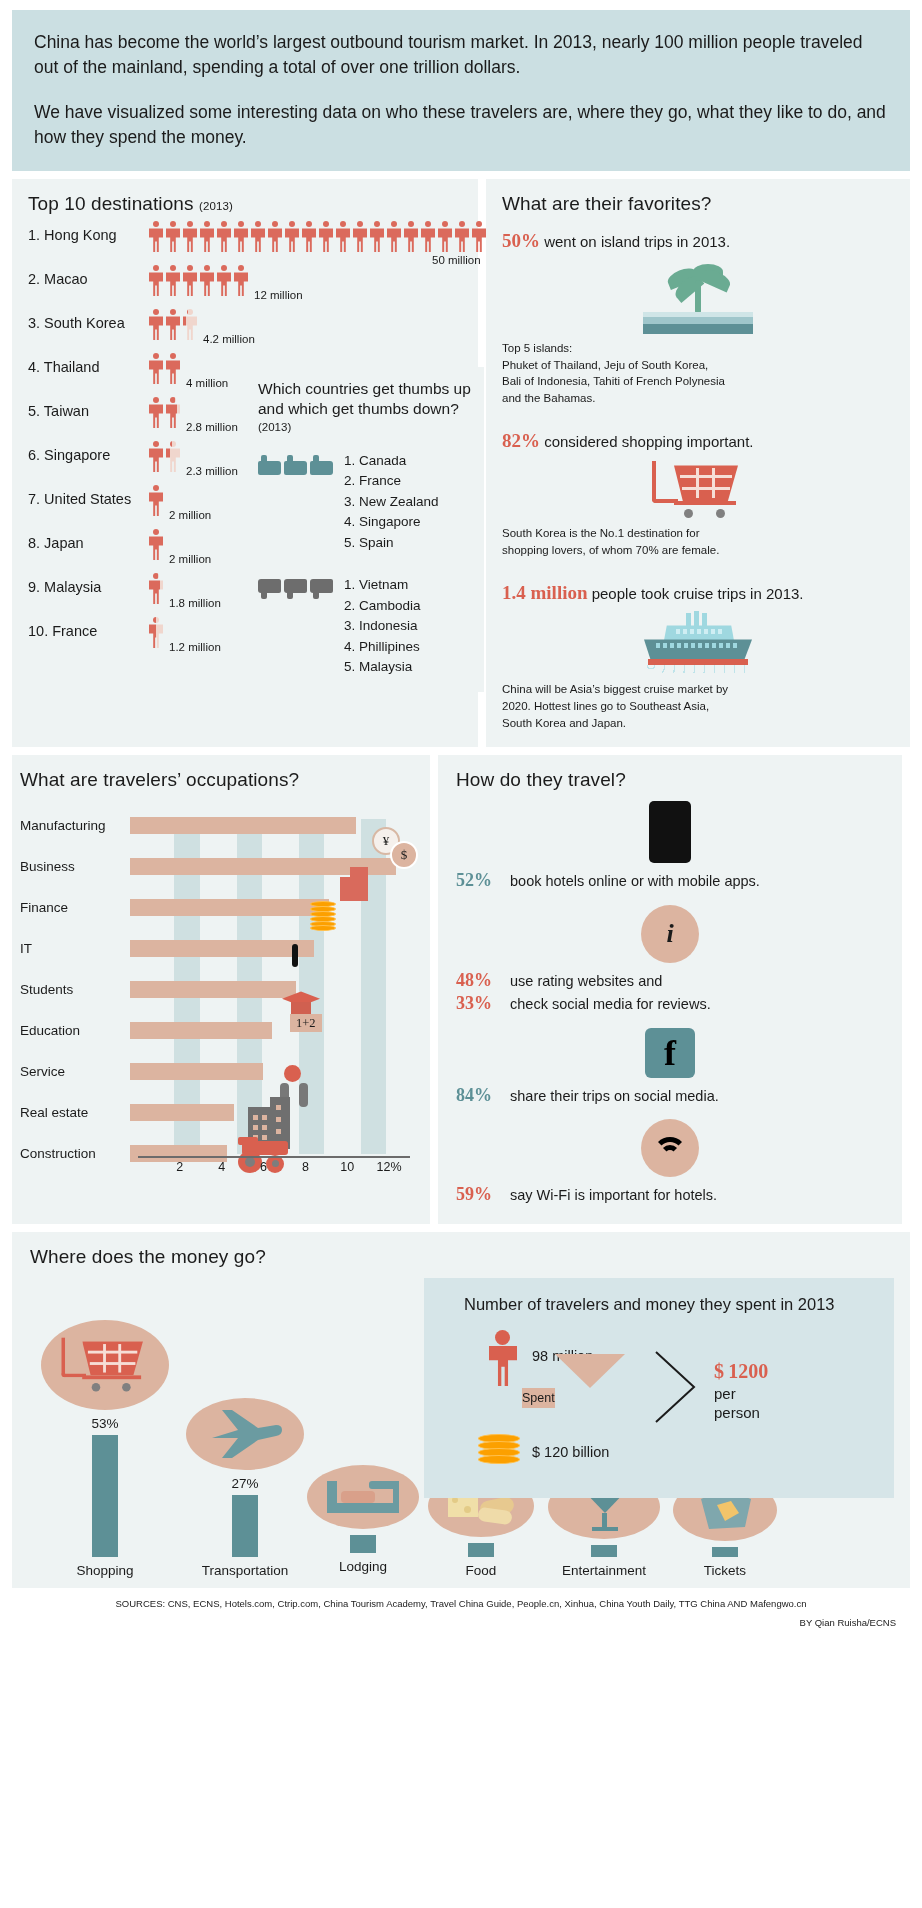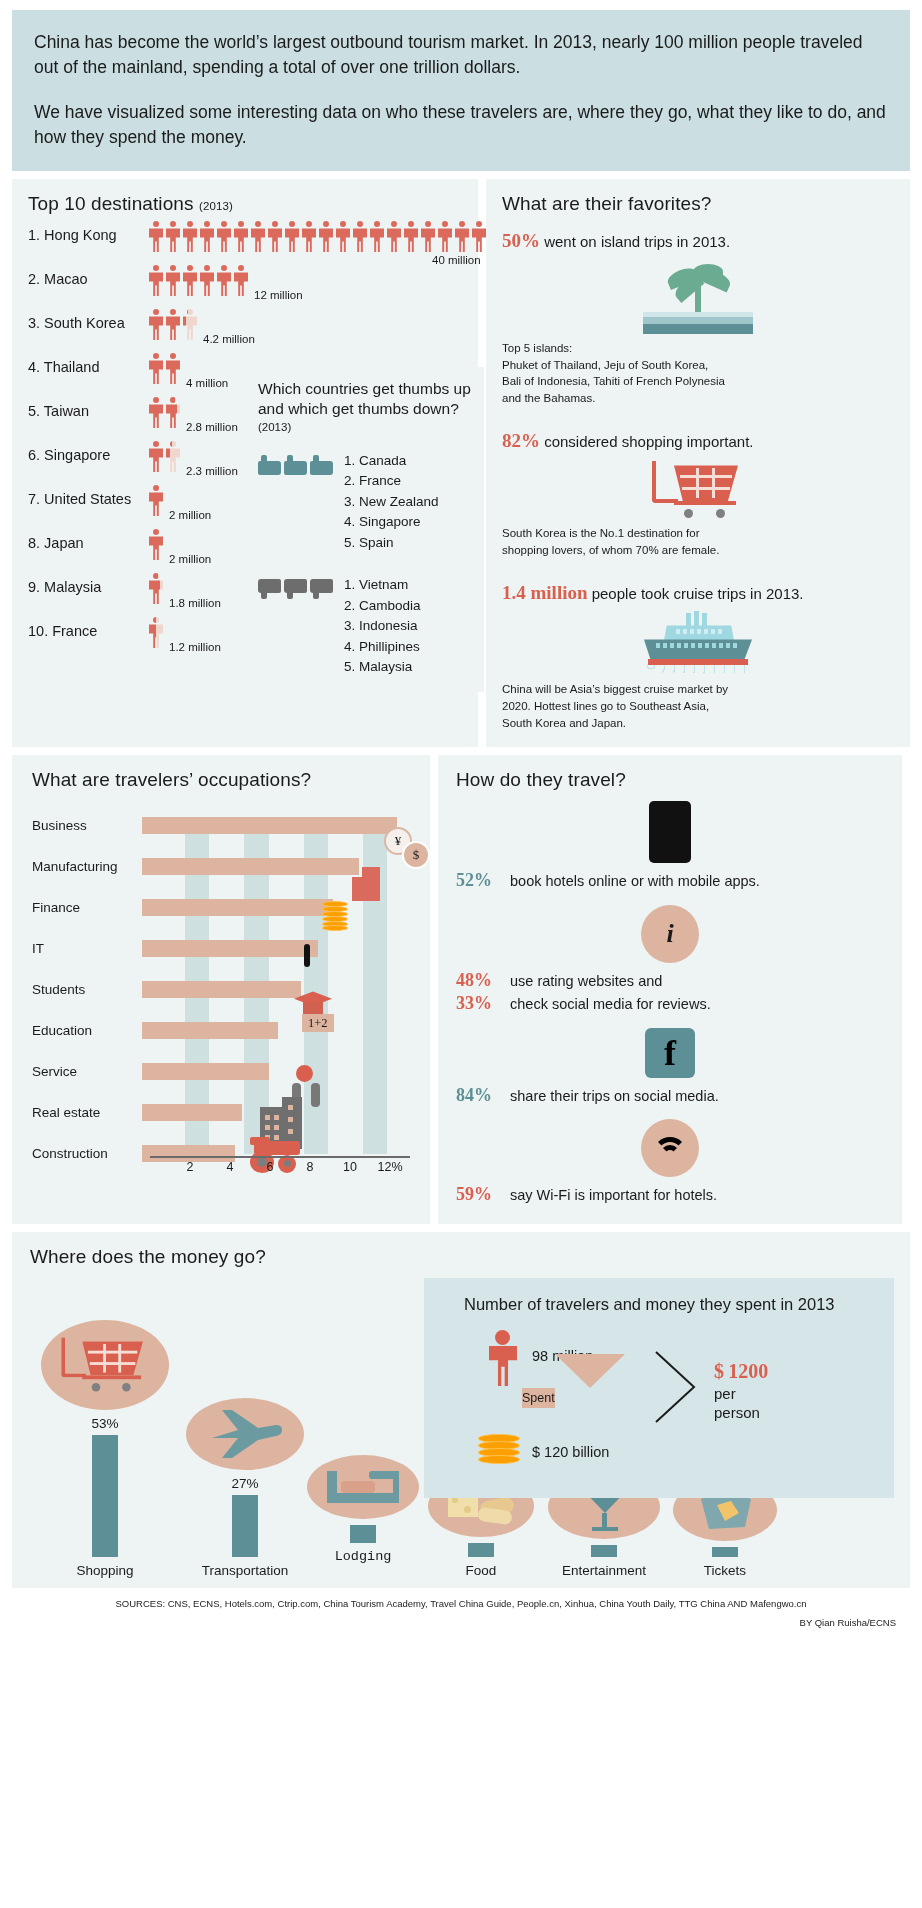--- a/index.html
+++ b/index.html
@@ -104,21 +104,21 @@
   .ship .red { position: absolute; left: 10px; top: 48px; width: 100px; height: 6px; background: #d9604f; }
   .ship .deck { position: absolute; left: 26px; top: 14px; width: 70px; height: 15px; background: #9fd8e0; clip-path: polygon(4% 0, 96% 0, 100% 100%, 0 100%); }
   .ship .st { position: absolute; top: 2px; width: 5px; height: 13px; background: #9fd8e0; }
   .ship .dots { position: absolute; display: flex; gap: 3px; }
   .ship .dot { width: 4px; height: 5px; background: #cfeef3; }
   .ship .dot2 { width: 4px; height: 5px; background: #9fd8e0; }
   .ship .waves { position: absolute; left: 8px; top: 54px; width: 104px; height: 8px;
     background: repeating-radial-gradient(circle at 5px 0, transparent 0 3px, #bfe4ea 3px 4.5px, transparent 4.5px 10px); }
 
   
-  .occ { width: 418px; padding: 14px 12px 12px 20px; position: relative; }
+  .occ { width: 418px; padding: 14px 12px 12px 8px; position: relative; }
   .occ h2 { margin-bottom: 14px; }
   .chart { position: relative; height: 375px; }
   .bands { position: absolute; left: 118px; top: 14px; right: 10px; bottom: 26px; }
   .band { position: absolute; top: 0; bottom: 0; background: #cfe0e1; }
   .brow { display: flex; align-items: center; height: 41px; position: relative; }
   .blabel { width: 110px; font-size: 13.5px; flex: none; }
   .btrack { position: relative; height: 41px; flex: 1; }
   .bar { position: absolute; left: 0; top: 12px; height: 17px; background: #dcb4a0; }
   .axis { position: absolute; left: 118px; right: 8px; bottom: 22px; height: 2px; background: #6b6b6b; }
   .ticks { position: absolute; left: 118px; right: 8px; bottom: 2px; height: 18px; }
@@ -300,21 +300,21 @@
                 <i class="body"></i>
               </span>
               <span class="fig">
                 <i class="head"></i>
                 <i class="body"></i>
               </span>
               <span class="fig">
                 <i class="head"></i>
                 <i class="body"></i>
               </span>
-              <span class="cnt below" style="left: 284px;">40 million</span>
+              <span class="cnt below" style="left: 284px;">50 million</span>
             </div>
           </div>
           <div class="dest-row">
             <div class="dest-name">2. Macao</div>
             <div class="figs">
               <span class="fig">
                 <i class="head"></i>
                 <i class="body"></i>
               </span>
               <span class="fig">
@@ -591,29 +591,29 @@
       <h2 class="sec">What are travelers’ occupations?</h2>
       <div class="chart">
         <div class="bands">
           <i class="band" style="left:13.5%;width:9.5%;"></i>
           <i class="band" style="left:36.5%;width:9.5%;"></i>
           <i class="band" style="left:59.5%;width:9.5%;"></i>
           <i class="band" style="left:82.5%;width:9.5%;"></i>
         </div>
         <div id="occ-rows" style="position:relative;">
             <div class="brow">
+              <div class="blabel">Manufacturing</div>
+              <div class="btrack">
+                <div class="bar" style="width: 78.4615%; background: rgb(220, 180, 160);"></div>
+              </div>
+            </div>
+            <div class="brow">
               <div class="blabel">Business</div>
               <div class="btrack">
                 <div class="bar" style="width: 92.3077%; background: rgb(220, 180, 160);"></div>
-              </div>
-            </div>
-            <div class="brow">
-              <div class="blabel">Manufacturing</div>
-              <div class="btrack">
-                <div class="bar" style="width: 78.4615%; background: rgb(220, 180, 160);"></div>
               </div>
             </div>
             <div class="brow">
               <div class="blabel">Finance</div>
               <div class="btrack">
                 <div class="bar" style="width: 69.2308%; background: rgb(220, 180, 160);"></div>
               </div>
             </div>
             <div class="brow">
               <div class="blabel">IT</div>
@@ -780,21 +780,21 @@
           <div class="blob" style="width:118px;height:72px;margin:0 auto 6px;">
             <svg width="74" height="52" viewBox="0 0 74 52" style="position:absolute;left:22px;top:10px;">
               <path d="M4 30 L30 22 L14 2 L24 2 L50 20 L68 17 Q74 17 74 22 Q74 27 68 28 L50 32 L24 50 L14 50 L30 30 Z" fill="#6b9ba1"></path>
             </svg>
           </div>
           <div class="mval">27%</div>
           <div class="mbar" style="width:26px;height:62px;"></div>
           <div class="mlab">Transportation</div>
         </div>
 
-        <div class="mitem" style="left:268px;bottom:14px;width:130px;font-family:Liberation Mono, monospace;">
+        <div class="mitem" style="left:268px;bottom:4px;width:130px;">
           <div class="blob" style="width:112px;height:64px;margin:0 auto 6px;">
             <i style="position:absolute;left:20px;top:16px;width:10px;height:32px;background:#6b9ba1;"></i>
             <i style="position:absolute;left:20px;top:38px;width:72px;height:10px;background:#6b9ba1;"></i>
             <i style="position:absolute;left:34px;top:26px;width:34px;height:12px;background:#d9a08a;border-radius:4px;"></i>
             <i style="position:absolute;left:62px;top:16px;width:28px;height:8px;background:#6b9ba1;border-radius:3px;"></i>
             <i style="position:absolute;left:86px;top:16px;width:6px;height:24px;background:#6b9ba1;"></i>
           </div>
           <div class="mbar" style="width:26px;height:18px;"></div>
           <div class="mlab">Lodging</div>
         </div>

